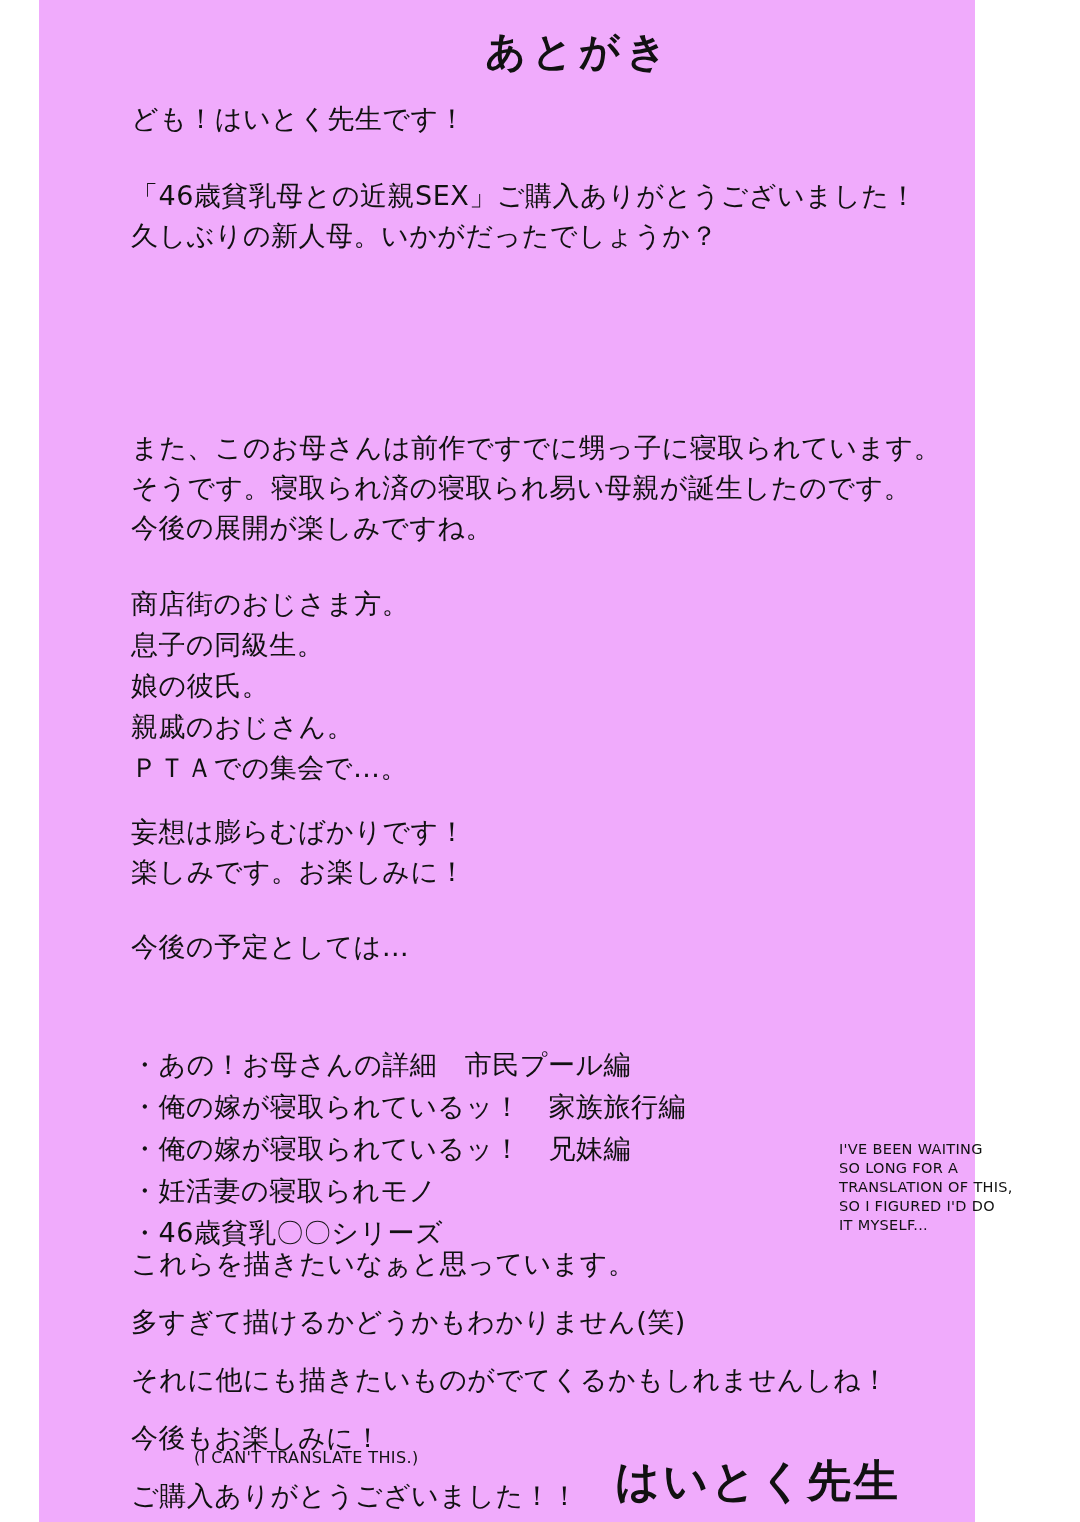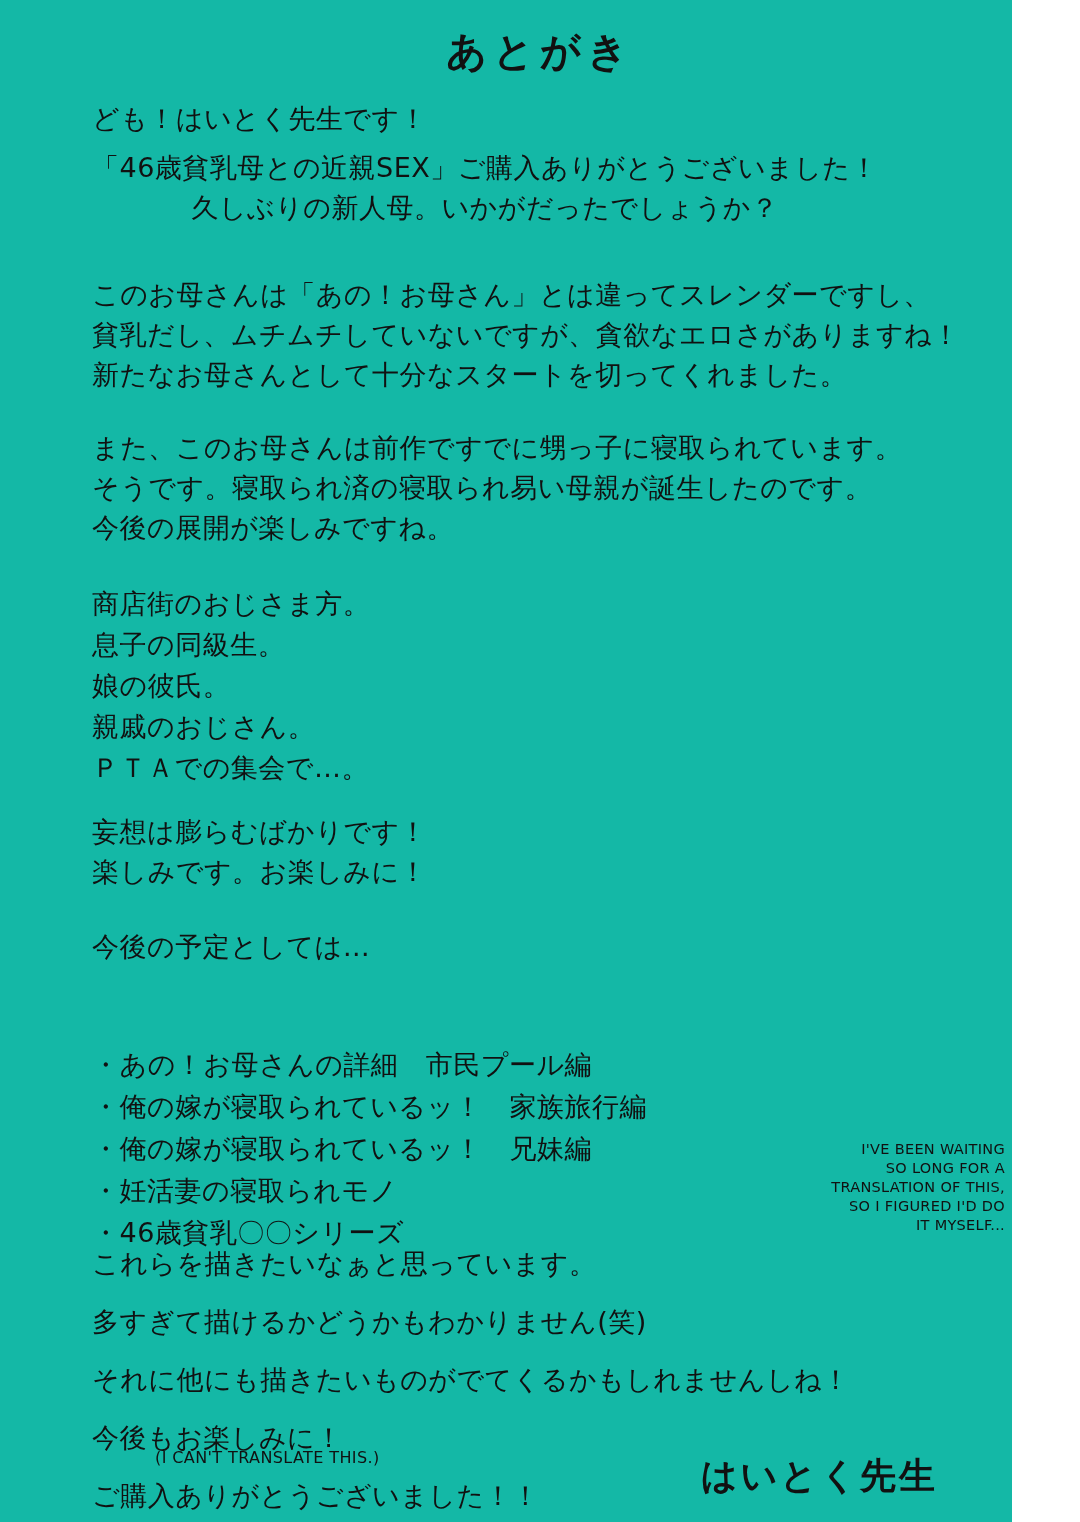--- a/index.html
+++ b/index.html
@@ -10,23 +10,24 @@
   body {
     width: 1080px;
     height: 1522px;
     position: relative;
     font-family: "DejaVu Sans", sans-serif;
     color: #111111;
     overflow: hidden;
   }
   .page {
     position: relative;
-    width: 1012px;
+    width: 936px;
     height: 1522px;
-    background: #14b8a6;
+    background: #f0abfc;
+    margin-left: 39px;
   }
   .title {
     position: absolute;
     top: 24px;
     left: 0;
     width: 1080px;
     text-align: center;
     font-size: 40px;
     font-weight: bold;
     letter-spacing: 6px;
@@ -36,21 +37,21 @@
     position: absolute;
     left: 92px;
     font-size: 27px;
     line-height: 40px;
     font-weight: 500;
     letter-spacing: 0.5px;
     white-space: pre-line;
     font-family: "DejaVu Sans", sans-serif;
   }
   .b1 { top: 99px; }
-  .b2 { top: 148px; text-align: center; }
+  .b2 { top: 176px; }
   .b3 { top: 275px; }
   .b4 { top: 428px; }
   .b5 { top: 583px; line-height: 41px; }
   .b6 { top: 812px; }
   .b7 { top: 927px; }
   .b8 { top: 1044px; line-height: 42px; }
   .b9 { top: 1235px; line-height: 58px; }
 
   .credit {
     position: absolute;
@@ -70,58 +71,55 @@
     margin-top: 6px;
     font-size: 13.5px;
     letter-spacing: 0.2px;
     font-family: "DejaVu Sans", sans-serif;
   }
   .waiting-note {
     position: absolute;
     left: 800px;
     top: 1140px;
     width: 205px;
-    text-align: right;
+    text-align: left;
     font-size: 14.5px;
     line-height: 19px;
     letter-spacing: 0.3px;
     white-space: pre-line;
     font-family: "DejaVu Sans", sans-serif;
   }
   .cant-translate {
     position: absolute;
     left: 155px;
     top: 1448px;
     font-size: 16px;
     letter-spacing: 0.4px;
     font-family: "DejaVu Sans", sans-serif;
   }
   .signature {
     position: absolute;
     right: 74px;
     top: 1452px;
-    font-size: 36px;
+    font-size: 44px;
     font-weight: 600;
     letter-spacing: 3px;
     font-family: "DejaVu Sans", sans-serif;
   }
 </style>
 </head>
 <body>
 
 <div class="page">
 
   <div class="title">あとがき</div>
 
   <div class="jp-block b1">ども！はいとく先生です！</div>
   <div class="jp-block b2">「46歳貧乳母との近親SEX」ご購入ありがとうございました！
 久しぶりの新人母。いかがだったでしょうか？</div>
-  <div class="jp-block b3">このお母さんは「あの！お母さん」とは違ってスレンダーですし、
-貧乳だし、ムチムチしていないですが、貪欲なエロさがありますね！
-新たなお母さんとして十分なスタートを切ってくれました。</div>
   <div class="jp-block b4">また、このお母さんは前作ですでに甥っ子に寝取られています。
 そうです。寝取られ済の寝取られ易い母親が誕生したのです。
 今後の展開が楽しみですね。</div>
   <div class="jp-block b5">商店街のおじさま方。
 息子の同級生。
 娘の彼氏。
 親戚のおじさん。
 ＰＴＡでの集会で…。</div>
   <div class="jp-block b6">妄想は膨らむばかりです！
 楽しみです。お楽しみに！</div>

